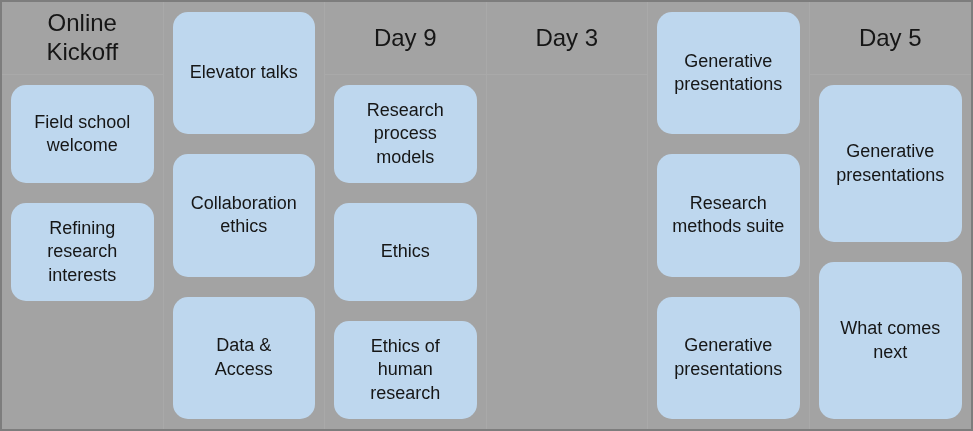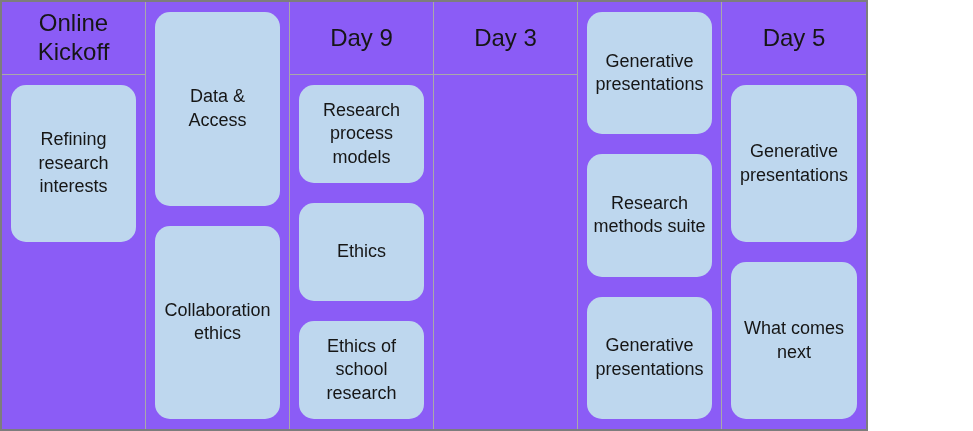--- a/index.html
+++ b/index.html
@@ -2,24 +2,24 @@
 <html><head>
 <meta charset="utf-8">
 <style>
   html, body {
     margin: 0;
     padding: 0;
     background: #ffffff;
   }
   .board {
     box-sizing: border-box;
-    width: 868px;
+    width: 973px;
     height: 431px;
     border: 2px solid #7d7d7d;
-    background: #8b5cf6;
+    background: #a3a3a3;
     display: grid;
     grid-template-columns: repeat(6, 1fr);
     font-family: "Liberation Sans", "DejaVu Sans", sans-serif;
     color: #161616;
   }
   .col {
     display: flex;
     flex-direction: column;
     border-right: 1px solid #a9a9a9;
     min-width: 0;
@@ -67,55 +67,62 @@
 </head>
 <body>
 
 <div class="board">
 
   <div class="col">
     <div class="col-header">Online
 Kickoff</div>
     <div class="col-body">
       <div class="slot">
+        <div class="card">Field school
+welcome</div>
+      </div>
+      <div class="slot">
         <div class="card">Refining
 research
 interests</div>
       </div>
       <div class="slot"></div>
     </div>
   </div>
 
   <div class="col">
     <div class="col-body">
       <div class="slot">
-        <div class="card">Data &amp;
-Access</div>
+        <div class="card">Elevator talks</div>
       </div>
       <div class="slot">
         <div class="card">Collaboration
 ethics</div>
+      </div>
+      <div class="slot">
+        <div class="card">Data &amp;
+Access</div>
       </div>
     </div>
   </div>
 
   <div class="col">
     <div class="col-header">Day 9</div>
     <div class="col-body">
       <div class="slot">
         <div class="card">Research
 process
 models</div>
       </div>
       <div class="slot">
         <div class="card">Ethics</div>
       </div>
       <div class="slot">
         <div class="card">Ethics of
-school
+human
 research</div>
       </div>
     </div>
   </div>
 
   <div class="col">
     <div class="col-header">Day 3</div>
     <div class="col-body">
       <div class="slot"></div>
       <div class="slot"></div>

